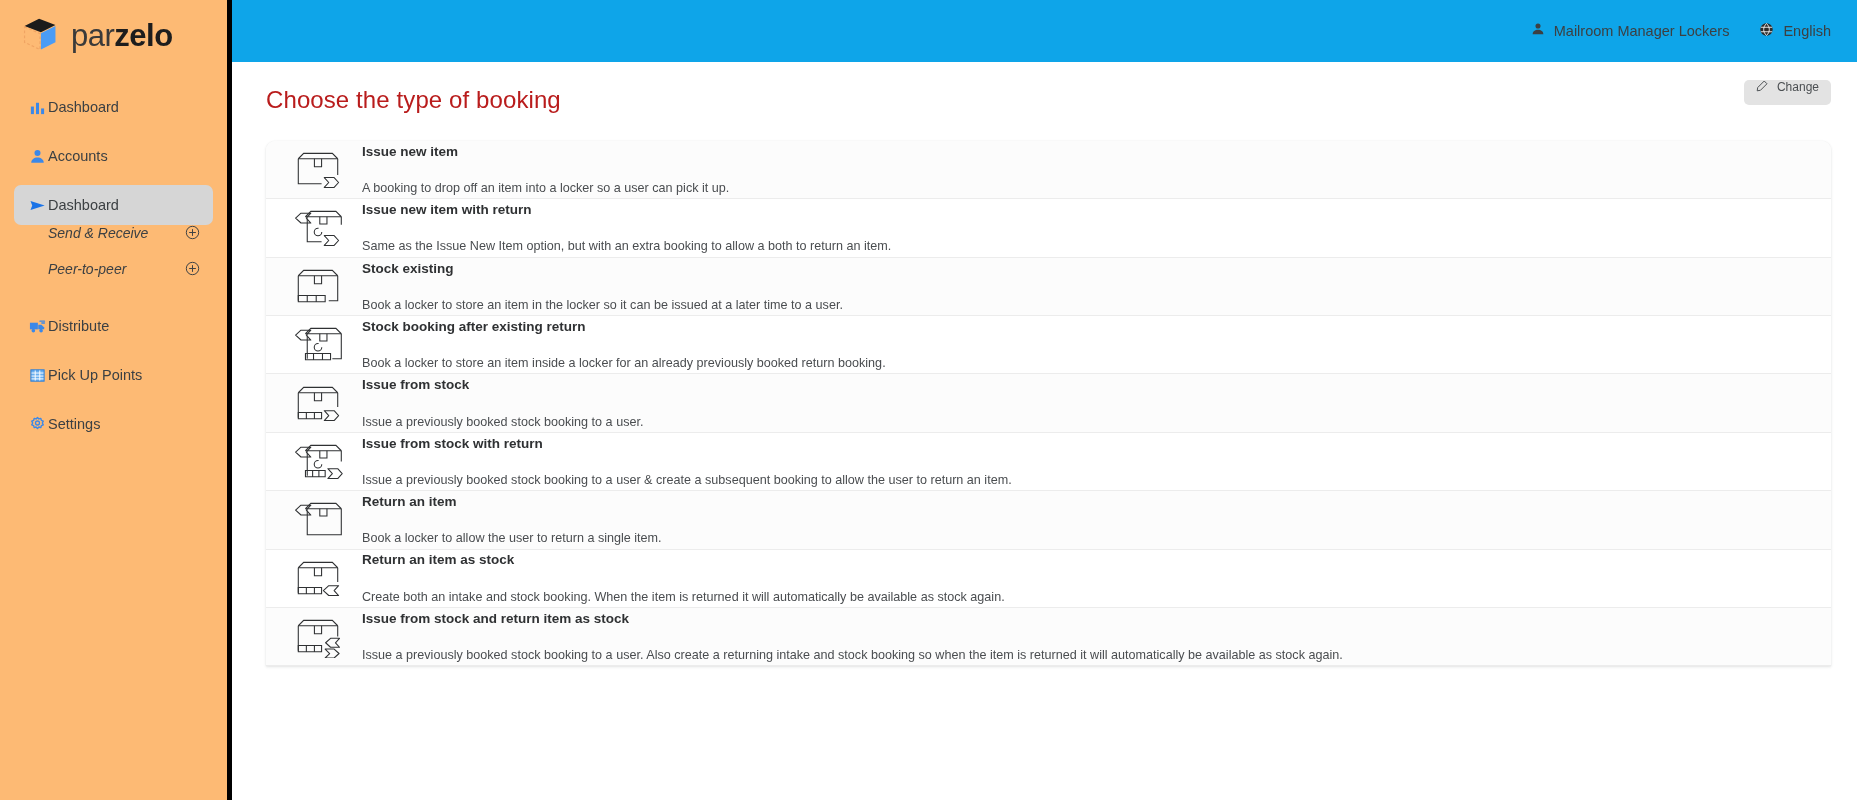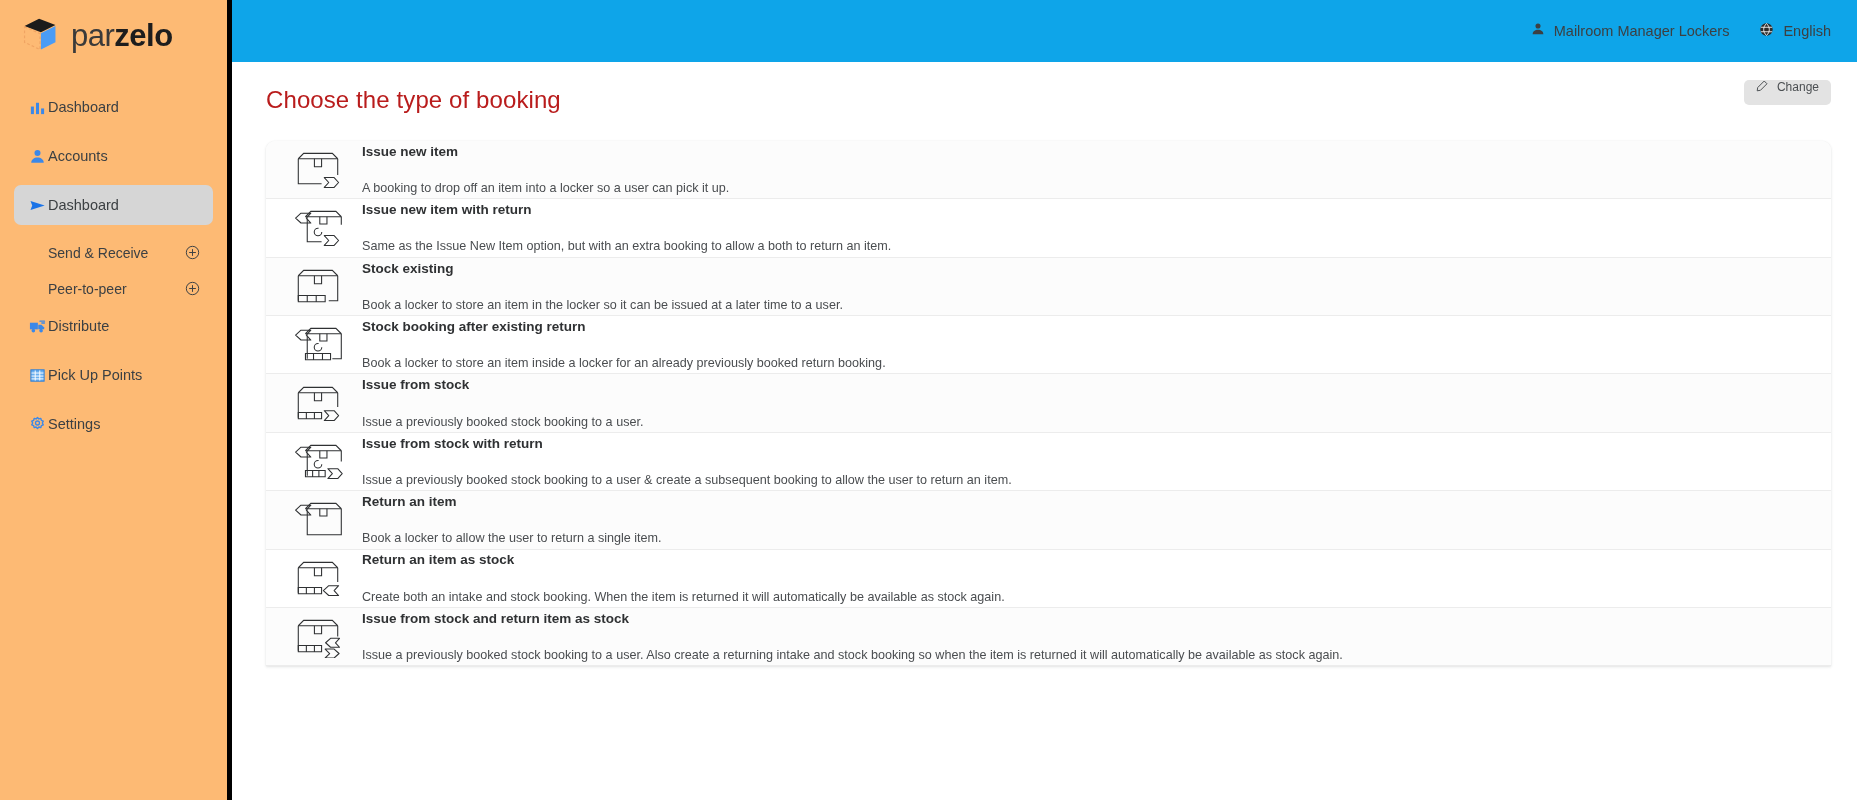--- a/index.html
+++ b/index.html
@@ -41,24 +41,25 @@
     border-radius: 7px;
     gap: 2px;
     cursor: pointer;
   }
   .nav-item.spaced { margin-top: 9px; }
   .nav-item.active { background: #d6d6d6; }
   .nav-ic { width: 18px; height: 18px; flex: 0 0 18px; display:flex; align-items:center; justify-content:center; }
   .nav-label { font-size: 14.5px; color: #3c4043; white-space: nowrap; }
 
   .sub-item {
-    display: flex; align-items: flex-end;
+    display: flex; align-items: flex-start;
     height: 36px; margin: 0 14px;
     padding-left: 34px; padding-right: 12px;
     cursor: pointer;
+    font-style: italic;
   }
   .sub-label { font-size: 14px; color: #3c4043; flex: 1; }
   .sub-plus { width: 16px; height: 16px; flex: 0 0 16px; }
 
   
   .main { flex: 1; height: 800px; background: #ffffff; position: relative; }
 
   .topbar {
     height: 62px;
     display: flex; align-items: center; justify-content: flex-end;

